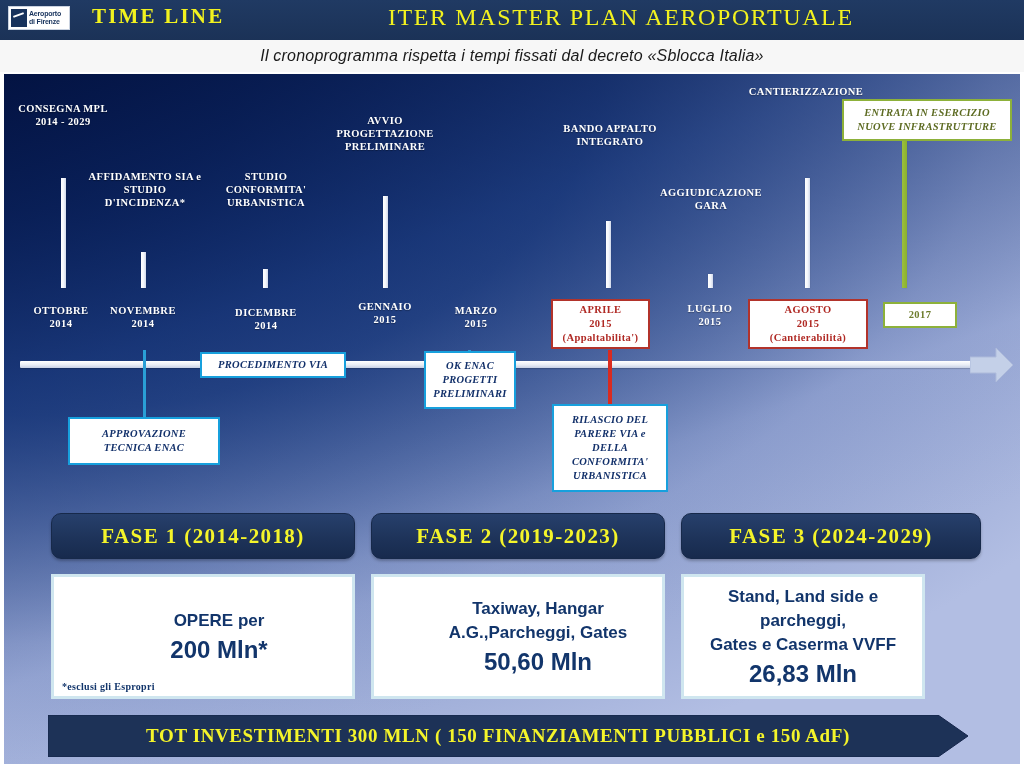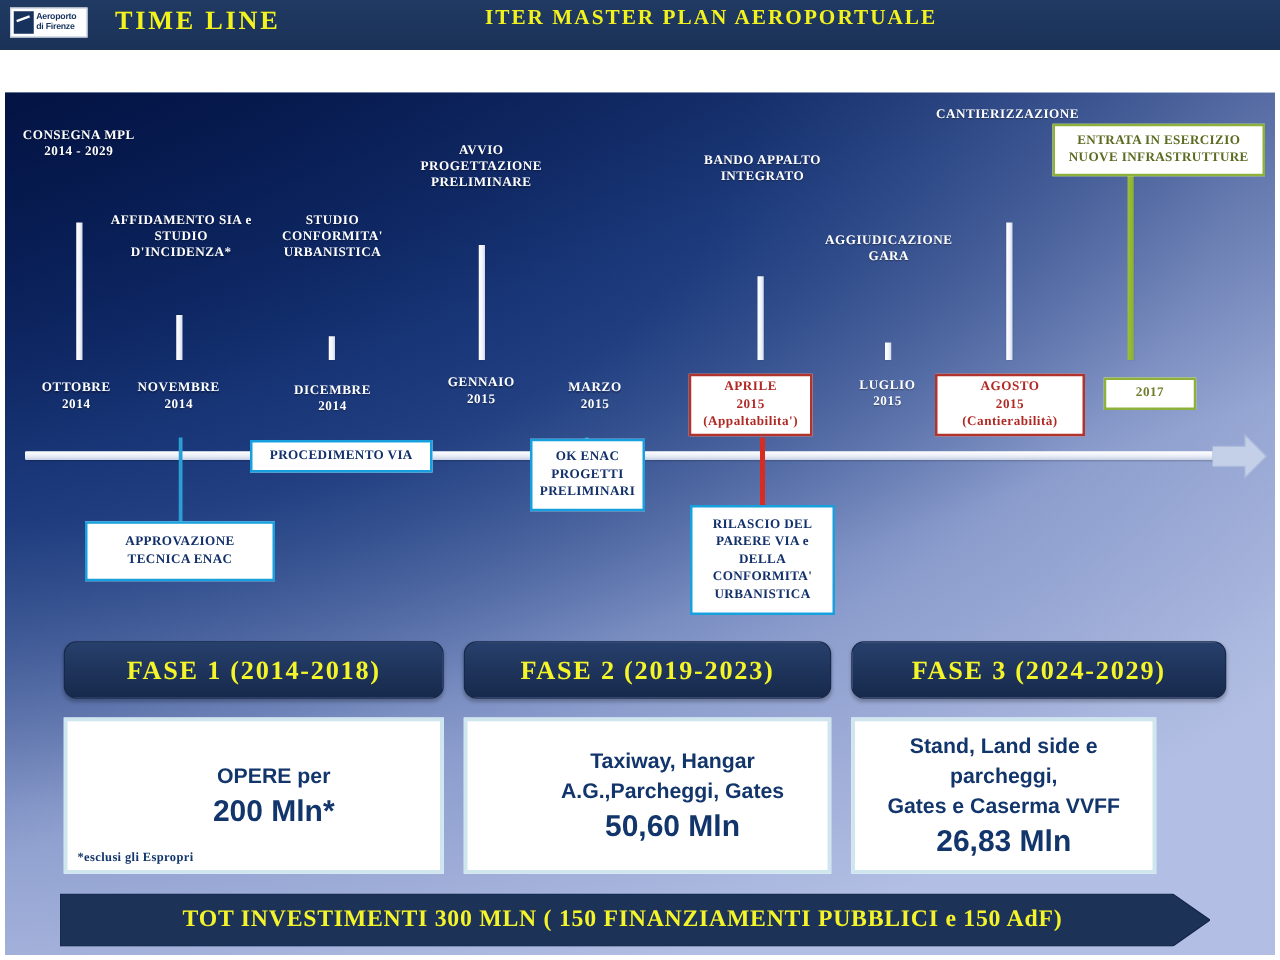--- a/index.html
+++ b/index.html
@@ -40,21 +40,21 @@
     color: #17325c; letter-spacing: -0.2px; white-space: nowrap;
   }
   .header-title-1 {
     position: absolute; left: 92px; top: 4px;
     font-size: 21px; font-weight: bold; color: #f2f21f;
     letter-spacing: 2.2px; white-space: nowrap;
     font-family: "Liberation Serif", serif;
   }
   .header-title-2 {
     position: absolute; left: 388px; top: 4px;
-    font-size: 17px; font-weight: bold; color: #f2f21f;
+    font-size: 24px; font-weight: normal; color: #f2f21f;
     letter-spacing: 1.6px; white-space: nowrap;
     font-family: "Liberation Serif", serif;
   }
 
   
   .subtitle {
     position: absolute; left: 0; top: 40px; width: 1024px; height: 32px;
     background: #f7f7f7;
     display: flex; align-items: center; justify-content: center;
     font-family: "Liberation Sans", sans-serif;
@@ -127,21 +127,21 @@
   
   .callout {
     position: absolute; background: #ffffff;
     display: flex; align-items: center; justify-content: center; text-align: center;
     font-weight: bold; font-size: 10.5px; line-height: 14px;
     letter-spacing: .3px;
     font-family: "Liberation Serif", serif;
   }
   .callout.cyan { border: 2.5px solid #17a0dd; color: #12306a; }
   .callout.green-out { border: 2.5px solid #8db13a; color: #5d6b22; }
-  .callout .inner { padding: 3px 6px; }
+  .callout .inner { padding: 3px 6px; font-style: italic; }
 
   .connector { position: absolute; }
   .connector.cyan { background: #2a9fd6; }
   .connector.red  { background: #d92b20; }
 
   
   .phase-pill {
     position: absolute; height: 46px; border-radius: 10px;
     background: linear-gradient(180deg,#27406c 0%,#1d3258 60%,#172a4d 100%);
     border: 1px solid #17294a;
@@ -186,20 +186,21 @@
       <div class="logo-mark"></div>
       <div class="logo-text">
         <div>Aeroporto</div>
         <div>di Firenze</div>
       </div>
     </div>
     <div class="header-title-1">TIME LINE</div>
     <div class="header-title-2">ITER MASTER PLAN AEROPORTUALE</div>
   </div>
 
+  <div class="subtitle">Il cronoprogramma rispetta i tempi fissati dal decreto «Sblocca Italia»</div>
 
   <div class="canvas">
   <div class="layer">
 
     <div class="axis"></div>
     <svg class="axis-arrow" viewBox="0 0 44 38">
       <polygon points="0,11 26,11 26,2 43,19 26,36 26,27 0,27" fill="#c4d0e8" stroke="#aebbdb" stroke-width="1"></polygon>
     </svg>
 
     <div class="stem" style="left:57px;  top:104px; height:110px;"></div>

